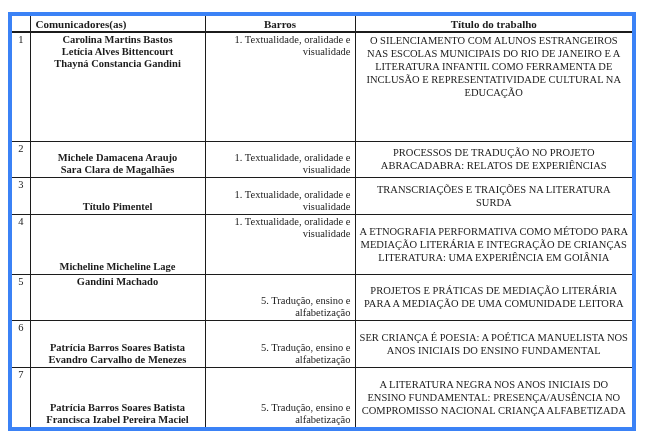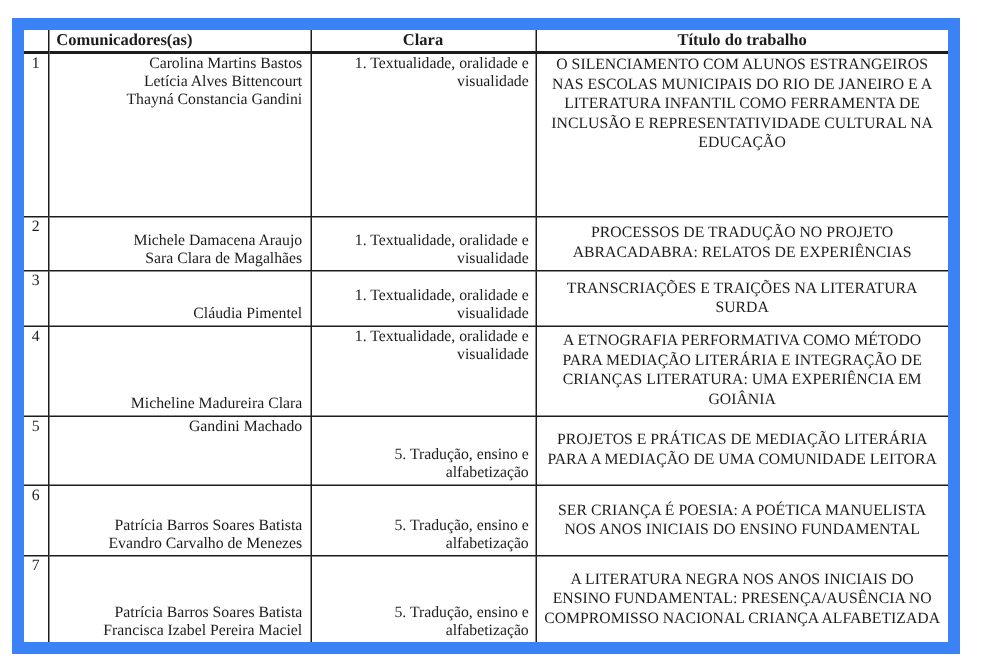--- a/index.html
+++ b/index.html
@@ -6,21 +6,21 @@
   html, body { background: #ffffff; }
   body {
     width: 660px; height: 440px; position: relative; overflow: hidden;
     font-family: "Liberation Serif", "DejaVu Serif", serif;
     color: #1c1c1c;
   }
   .stage { position: absolute; left: 0; top: 0; width: 660px; height: 440px; background: #ffffff; }
   table.program {
     position: absolute; left: 8px; top: 12px; width: 624px;
     border-collapse: collapse; table-layout: fixed;
-    border: 8px solid #3b82f6;
+    border: 4px solid #3b82f6;
   }
   col.c-num { width: 20px; }
   col.c-com { width: 175px; }
   col.c-eix { width: 150px; }
   col.c-tit { width: 279px; }
   th, td {
     border: 1.4px solid #1c1c1c;
     overflow: hidden;
     font-size: 10.5px;
     line-height: 12px;
@@ -30,21 +30,21 @@
     height: 18px;
     font-size: 11px;
     font-weight: bold;
     text-align: center;
     vertical-align: middle;
     padding: 1px 4px;
     border-bottom: 2px solid #1c1c1c;
   }
   thead th.h-com { text-align: left; padding-left: 5px; }
   td.num { text-align: center; padding: 1px 2px; }
-  td.com { text-align: right; padding: 1px 5px; white-space: pre-line; }
+  td.com { text-align: center; padding: 1px 5px; white-space: pre-line; font-weight: bold; }
   td.eix { text-align: right; padding: 1px 4px; }
   td.tit { text-align: center; padding: 1px 4px; line-height: 13px; }
   .vt { vertical-align: top; }
   .vm { vertical-align: middle; margin-left: 44px; }
   .vb { vertical-align: bottom; }
   tr.r1 td { height: 109px; }
   tr.r2 td { height: 36px; }
   tr.r3 td { height: 37px; }
   tr.r4 td { height: 60px; }
   tr.r5 td { height: 46px; }
@@ -59,21 +59,21 @@
     <colgroup>
       <col class="c-num">
         <col class="c-com">
         <col class="c-eix">
         <col class="c-tit">
     </colgroup>
     <thead>
       <tr>
         <th class="h-num"></th>
         <th class="h-com">Comunicadores(as)</th>
-        <th class="h-eix">Clara</th>
+        <th class="h-eix">Barros</th>
         <th class="h-tit">Título do trabalho</th>
       </tr>
     </thead>
     <tbody>
       <tr class="r1">
         <td class="num vt">1</td>
         <td class="com vt">Carolina Martins Bastos
 Letícia Alves Bittencourt
 Thayná Constancia Gandini</td>
         <td class="eix vt">1. Textualidade, oralidade e visualidade</td>
@@ -81,27 +81,27 @@
       </tr>
       <tr class="r2">
         <td class="num vt">2</td>
         <td class="com vb">Michele Damacena Araujo
 Sara Clara de Magalhães</td>
         <td class="eix vb">1. Textualidade, oralidade e visualidade</td>
         <td class="tit vm">PROCESSOS DE TRADUÇÃO NO PROJETO ABRACADABRA: RELATOS DE EXPERIÊNCIAS</td>
       </tr>
       <tr class="r3">
         <td class="num vt">3</td>
-        <td class="com vb">Cláudia Pimentel</td>
+        <td class="com vb">Título Pimentel</td>
         <td class="eix vb">1. Textualidade, oralidade e visualidade</td>
         <td class="tit vm">TRANSCRIAÇÕES E TRAIÇÕES NA LITERATURA SURDA</td>
       </tr>
       <tr class="r4">
         <td class="num vt">4</td>
-        <td class="com vb">Micheline Madureira Clara</td>
+        <td class="com vb">Micheline Micheline Lage</td>
         <td class="eix vt">1. Textualidade, oralidade e visualidade</td>
         <td class="tit vm">A ETNOGRAFIA PERFORMATIVA COMO MÉTODO PARA MEDIAÇÃO LITERÁRIA E INTEGRAÇÃO DE CRIANÇAS LITERATURA: UMA EXPERIÊNCIA EM GOIÂNIA</td>
       </tr>
       <tr class="r5">
         <td class="num vt">5</td>
         <td class="com vt">Gandini Machado</td>
         <td class="eix vb">5. Tradução, ensino e alfabetização</td>
         <td class="tit vm">PROJETOS E PRÁTICAS DE MEDIAÇÃO LITERÁRIA PARA A MEDIAÇÃO DE UMA COMUNIDADE LEITORA</td>
       </tr>
       <tr class="r6">

